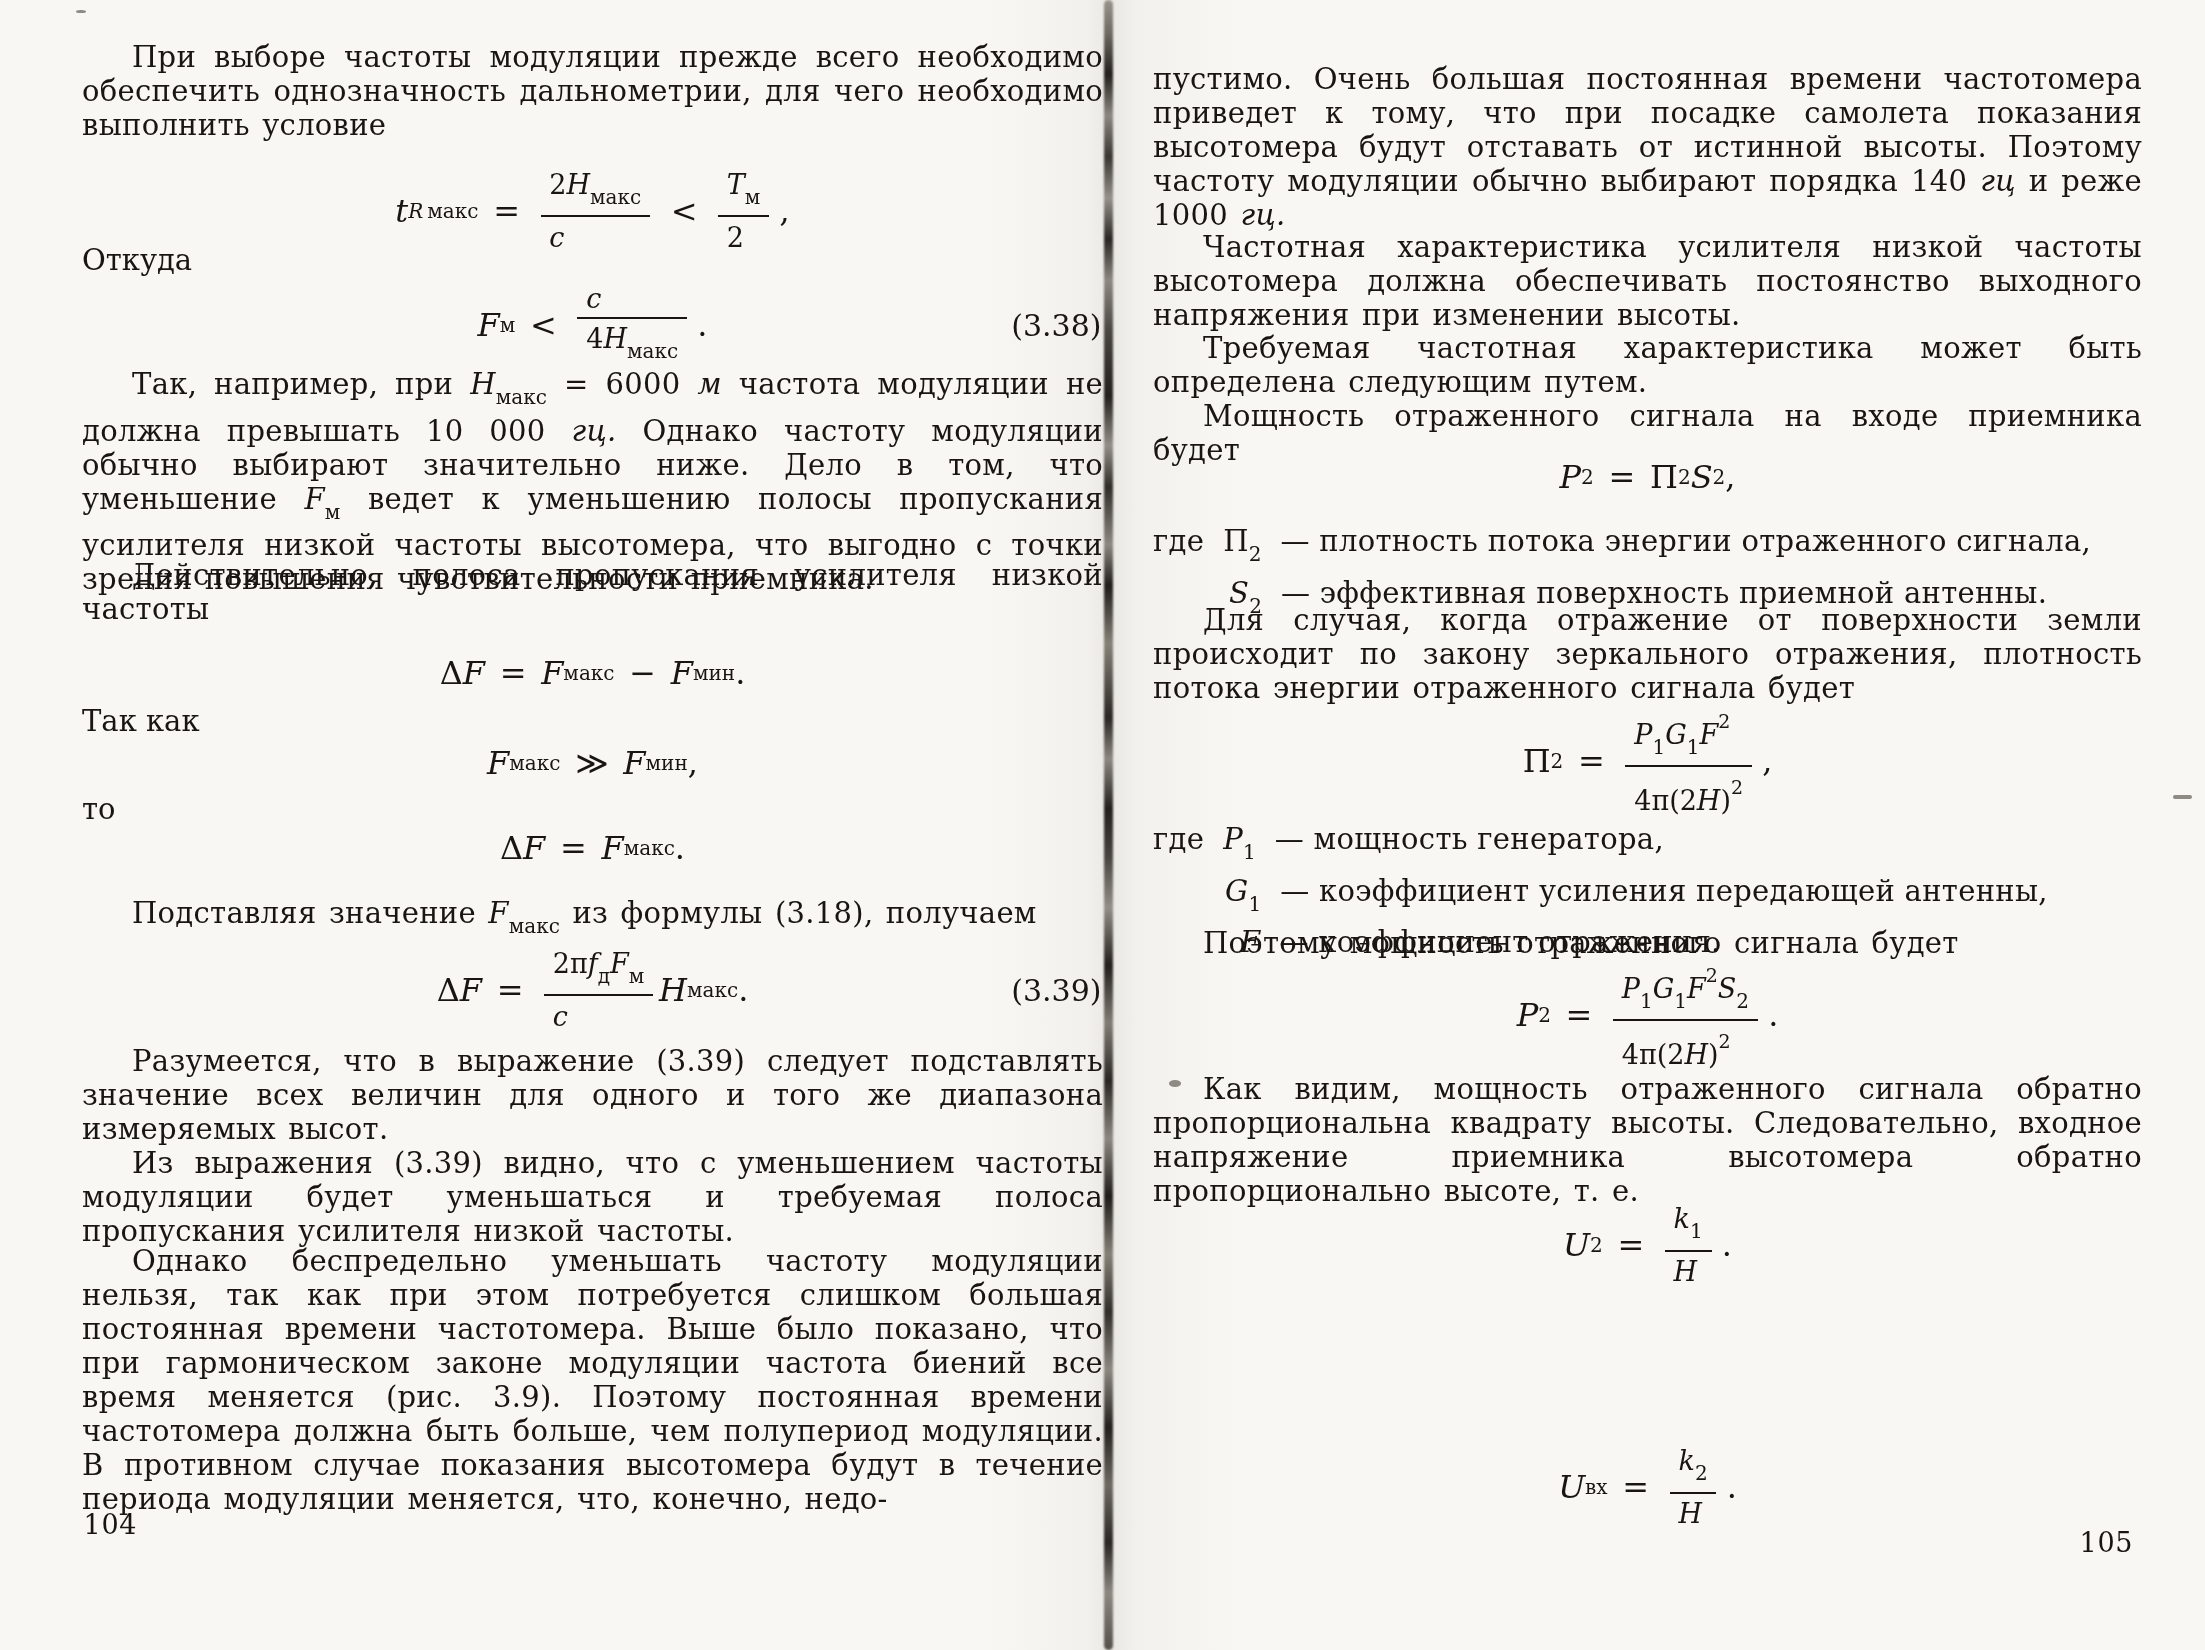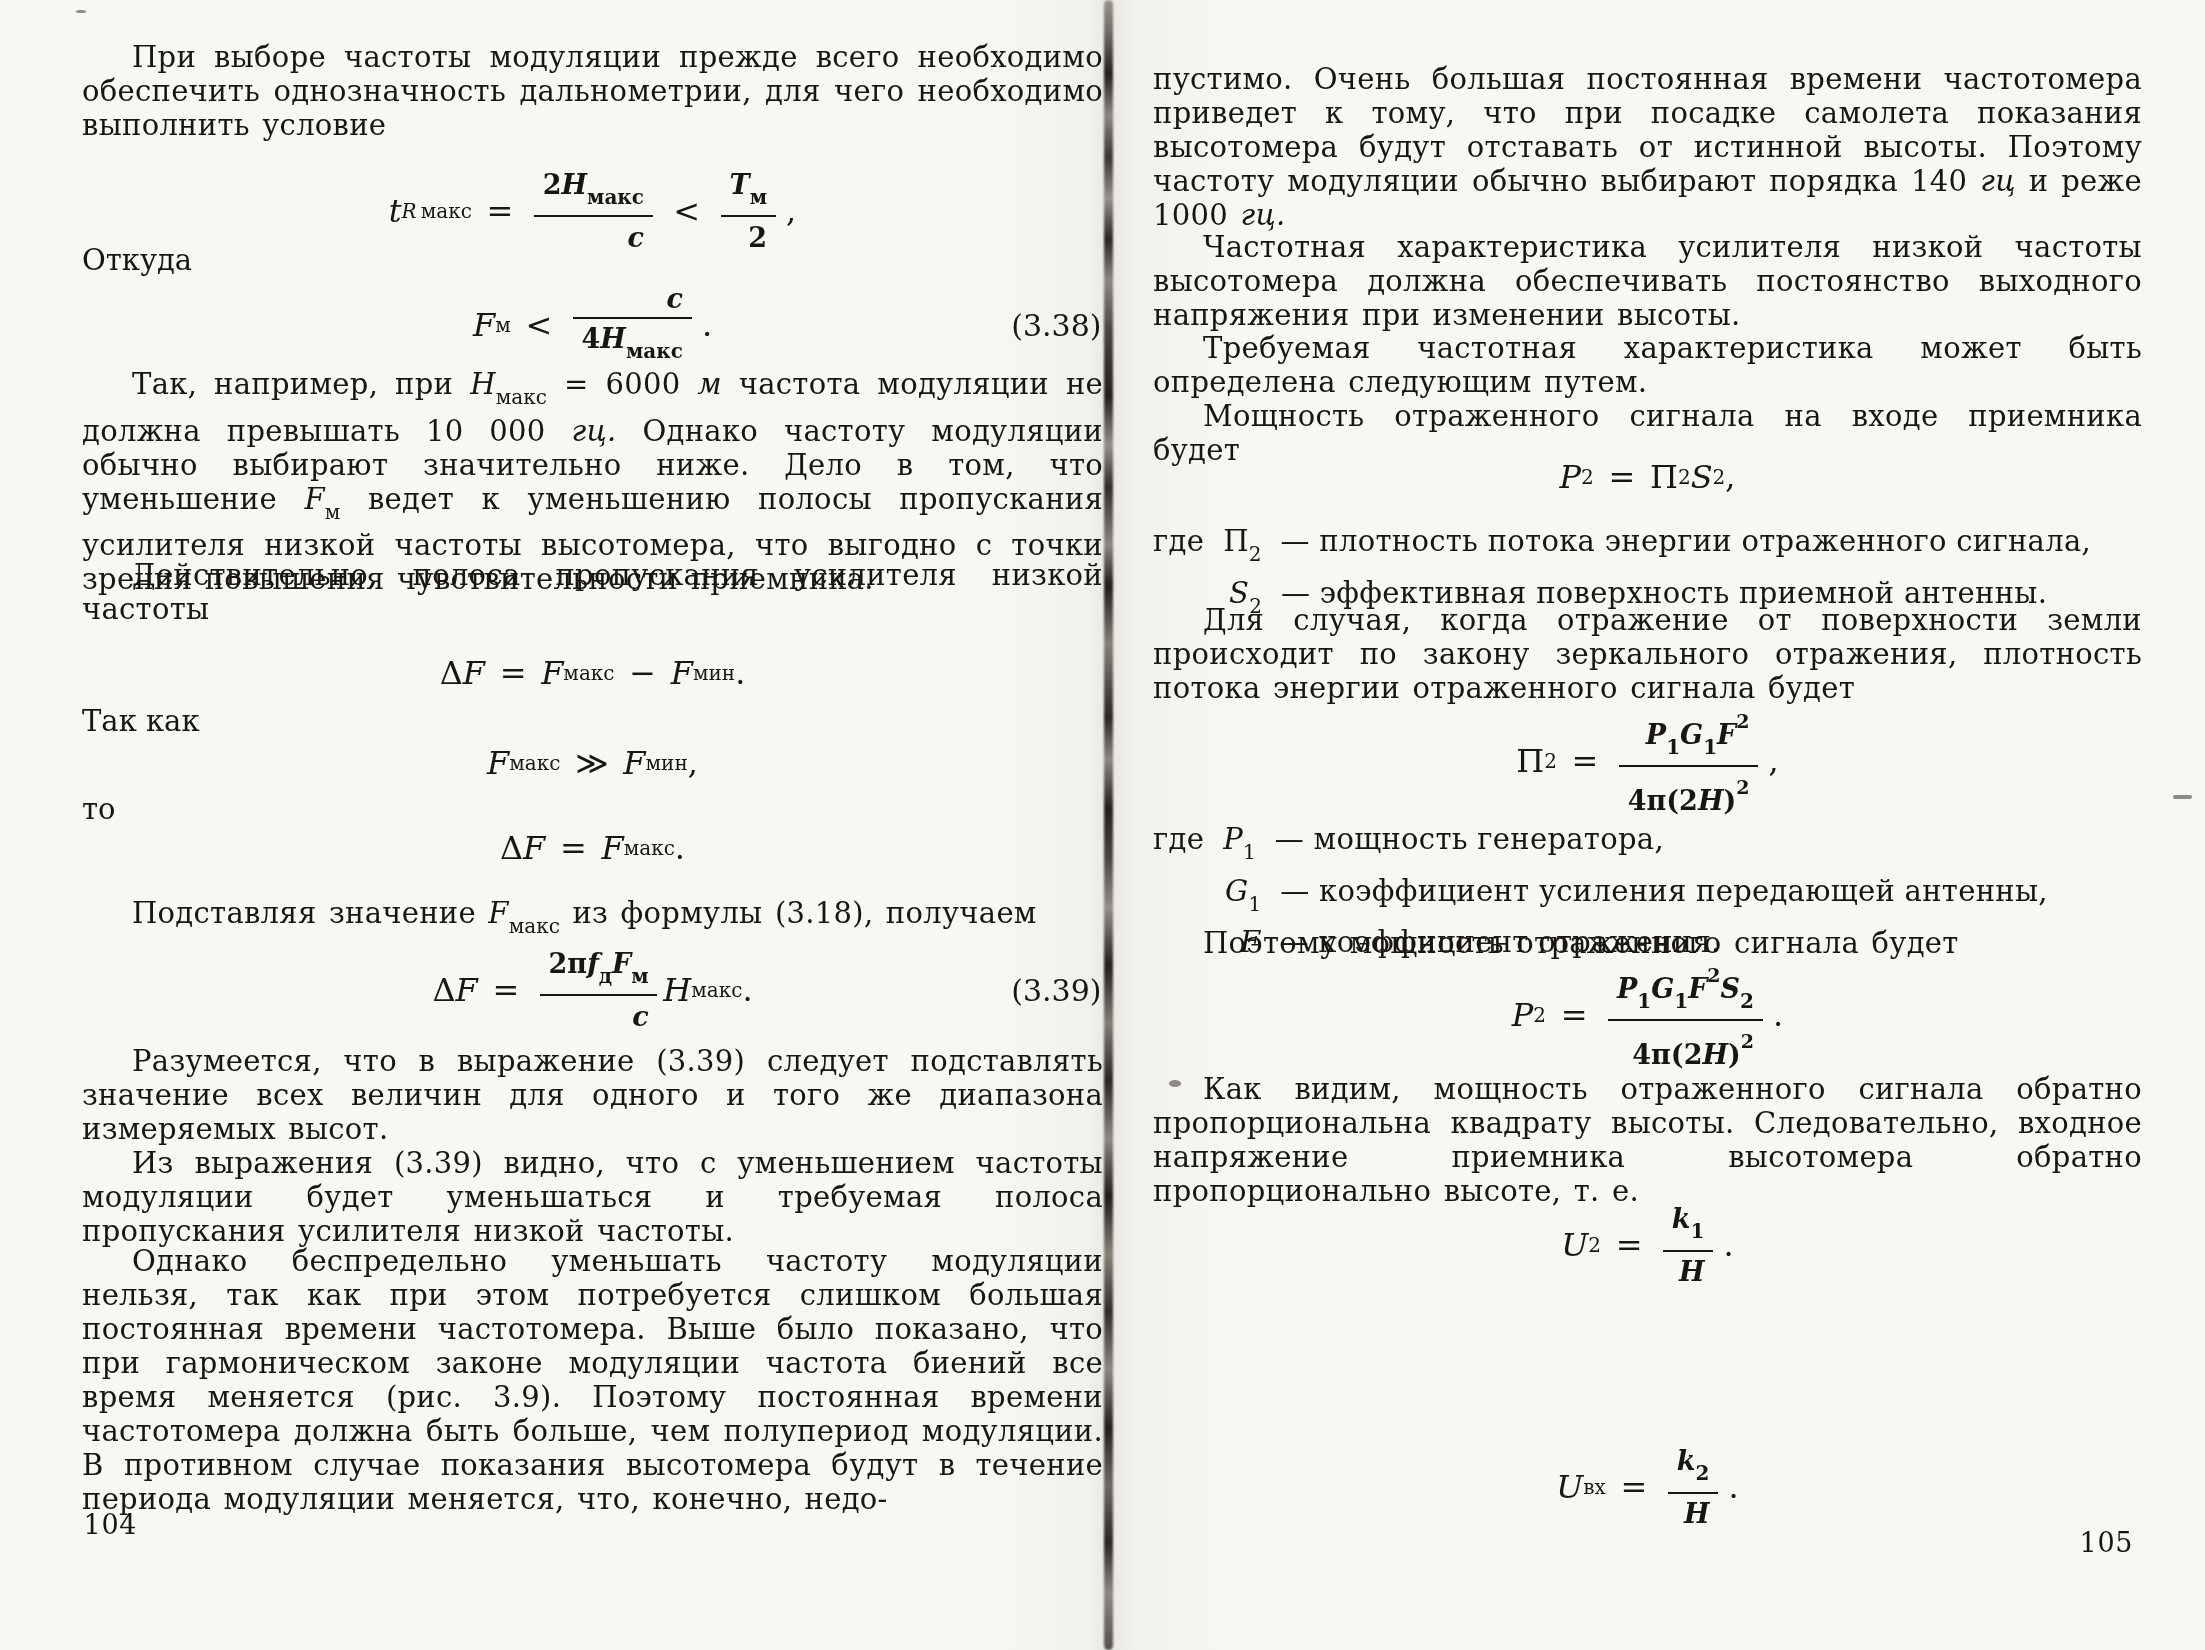--- a/index.html
+++ b/index.html
@@ -50,21 +50,21 @@
 
   .fm{
     position:absolute;left:0;right:0;
     display:flex;align-items:center;justify-content:center;
     font-size:32px;
   }
   .op{margin:0 14.7px;}
   .v{font-style:italic;}
   .ms{font-size:20px;vertical-align:-9.5px;letter-spacing:0;font-style:normal;}
   .msup{font-size:19px;vertical-align:16px;letter-spacing:0;font-style:normal;}
-  .frac{display:inline-block;text-align:right;vertical-align:middle;margin:0 5.9px;font-weight:bold;}
+  .frac{display:inline-block;text-align:left;vertical-align:middle;margin:0 5.9px;}
   .frac .fn{display:block;font-size:27px;line-height:37px;padding:0 8.8px;}
   .frac .fd{display:block;font-size:27px;line-height:37px;padding:1.5px 8.8px 0;border-top:2.2px solid #181512;}
   .eqtag{position:absolute;right:1.5px;top:50%;transform:translateY(-50%);font-size:30px;}
   .endm{margin-left:4.4px;}
 
   .where{font-size:29px;line-height:39px;text-align:left;letter-spacing:0.3px;}
   .where .wrow{white-space:nowrap;}
   .pnum{font-size:27px;letter-spacing:0.7px;}
 </style>
 </head>

